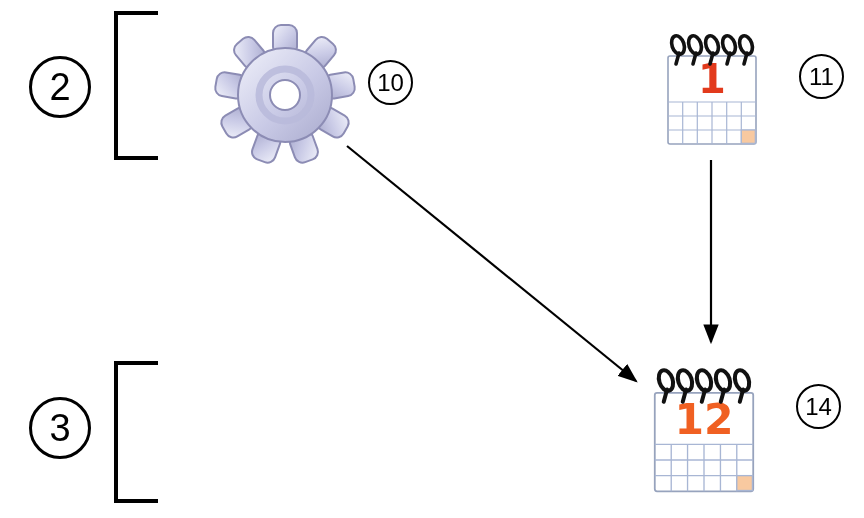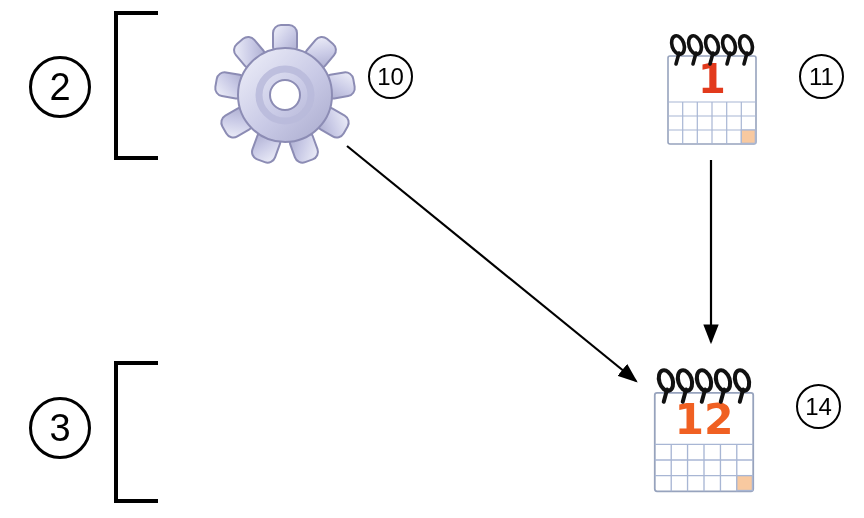--- a/index.html
+++ b/index.html
@@ -72,21 +72,21 @@
   </svg>
 
   <div class="badge big abs" style="left:29px; top:56px;">
     <span>2</span>
   </div>
 
   <div class="badge big abs" style="left:29px; top:397px;">
     <span>3</span>
   </div>
 
-  <div class="badge small abs" style="left:368px; top:54px;">
+  <div class="badge small abs" style="left:368px; top:60px;">
     <span>10</span>
   </div>
 
   <div class="badge small abs" style="left:799px; top:54px;text-align:center;">
     <span>11</span>
   </div>
 
   <div class="badge small abs" style="left:796px; top:384px;justify-content:center;">
     <span>14</span>
   </div>

